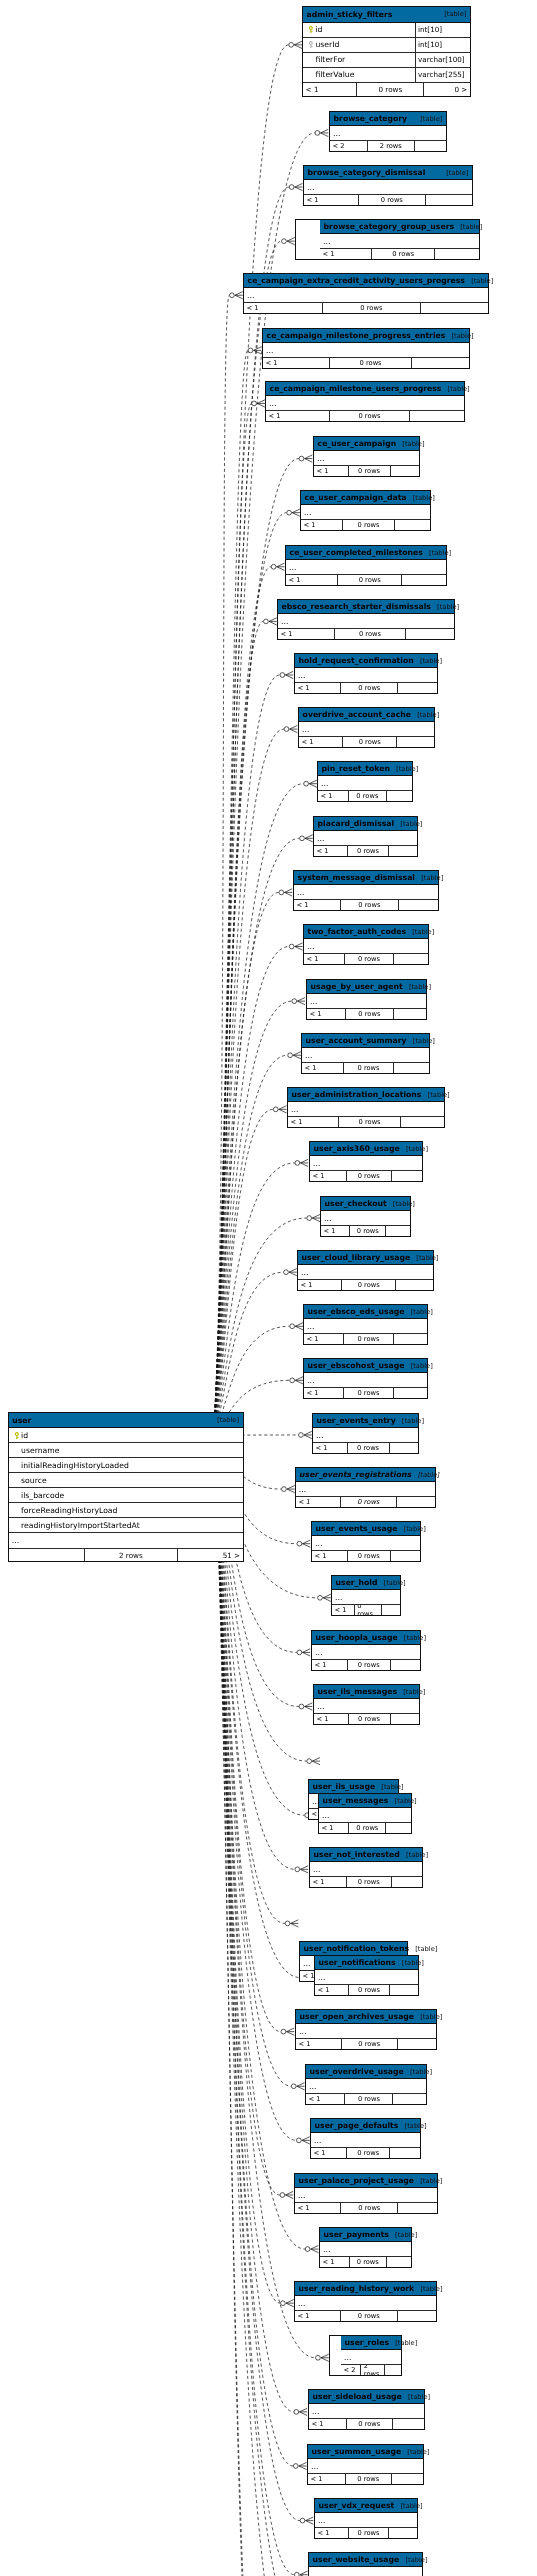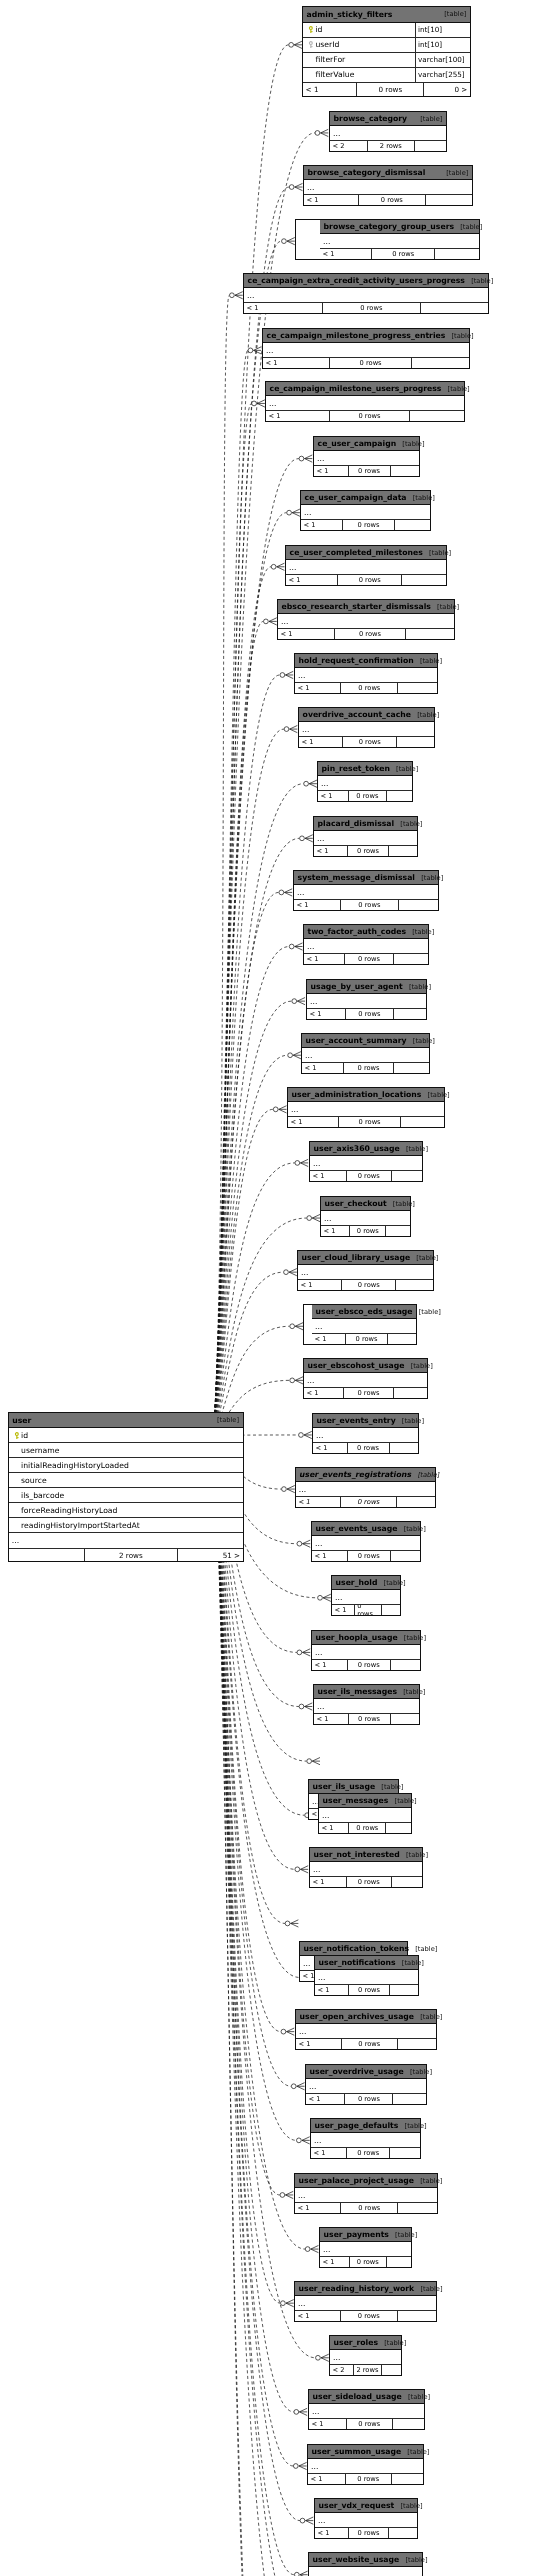--- a/index.html
+++ b/index.html
@@ -1,19 +1,19 @@
 <!DOCTYPE html>
 <html style="font-size:8.2px"><head>
 <meta charset="utf-8">
 <style>
   html,body{margin:0;padding:0;background:#ffffff;font-family:"DejaVu Sans",sans-serif;color:#000;}
   #canvas{position:relative;width:538px;height:2838px;background:#fff;overflow:hidden;}
   #edges{position:absolute;left:0;top:0;z-index:0;}
   .tbl{position:absolute;z-index:1;background:#fff;border:1px solid #101010;box-sizing:border-box;}
-  .hdr{display:flex;justify-content:space-between;align-items:center;background:#737373;
+  .hdr{display:flex;justify-content:space-between;align-items:center;background:#0369a1;
        border-bottom:1px solid #101010;height:13.4px;padding:0 3.6px;box-sizing:content-box;}
   .tbl.expanded .hdr,.tbl.usernode .hdr{height:14.4px;}
   .tname{font-weight:bold;font-size:7.7px;white-space:nowrap;}
   .ttag{font-size:6.7px;color:#111;padding-left:6.2px;white-space:nowrap;}
   .crow{display:flex;align-items:stretch;height:14px;border-bottom:0.5px solid #2a2a2a;
         font-size:7.7px;box-sizing:border-box;white-space:nowrap;background:#fff;}
   .tbl.expanded .crow,.tbl.usernode .crow{height:15px;}
   .nm{flex:1;display:flex;align-items:center;padding-left:3.1px;min-width:0;}
   .keyslot{width:9.3px;display:inline-flex;align-items:center;justify-content:center;flex:0 0 9.3px;}
   .typ{width:55px;flex:0 0 55px;border-left:0.5px solid #2a2a2a;display:flex;align-items:center;
@@ -558,21 +558,21 @@
         <span class="tname">user_cloud_library_usage</span>
         <span class="ttag">[table]</span>
       </div>
       <div class="dots">...</div>
       <div class="ftr">
         <div class="fc1">&lt; 1</div>
         <div class="fc2">0 rows</div>
         <div class="fc3"></div>
       </div>
     </div>
-    <div class="tbl" style="left: 303px; top: 1304px; width: 114px; padding-left: 8px;">
+    <div class="tbl" style="left: 303px; top: 1304px; width: 125px;">
       <div class="hdr">
         <span class="tname">user_ebsco_eds_usage</span>
         <span class="ttag">[table]</span>
       </div>
       <div class="dots">...</div>
       <div class="ftr">
         <div class="fc1">&lt; 1</div>
         <div class="fc2">0 rows</div>
         <div class="fc3"></div>
       </div>
@@ -786,21 +786,21 @@
         <span class="tname">user_reading_history_work</span>
         <span class="ttag">[table]</span>
       </div>
       <div class="dots">...</div>
       <div class="ftr">
         <div class="fc1">&lt; 1</div>
         <div class="fc2">0 rows</div>
         <div class="fc3"></div>
       </div>
     </div>
-    <div class="tbl" style="left: 329px; top: 2335px; width: 73px;">
+    <div class="tbl" style="left: 329px; top: 2335px; width: 73px; padding-left: 11px;">
       <div class="hdr">
         <span class="tname">user_roles</span>
         <span class="ttag">[table]</span>
       </div>
       <div class="dots">...</div>
       <div class="ftr">
         <div class="fc1">&lt; 2</div>
         <div class="fc2">2 rows</div>
         <div class="fc3"></div>
       </div>

